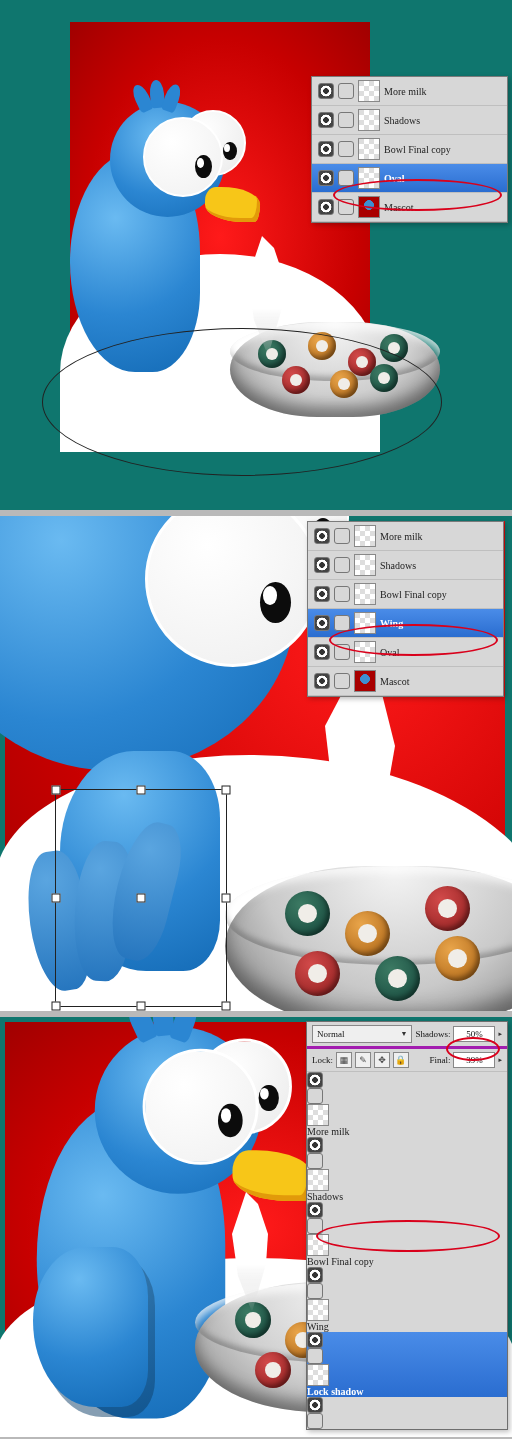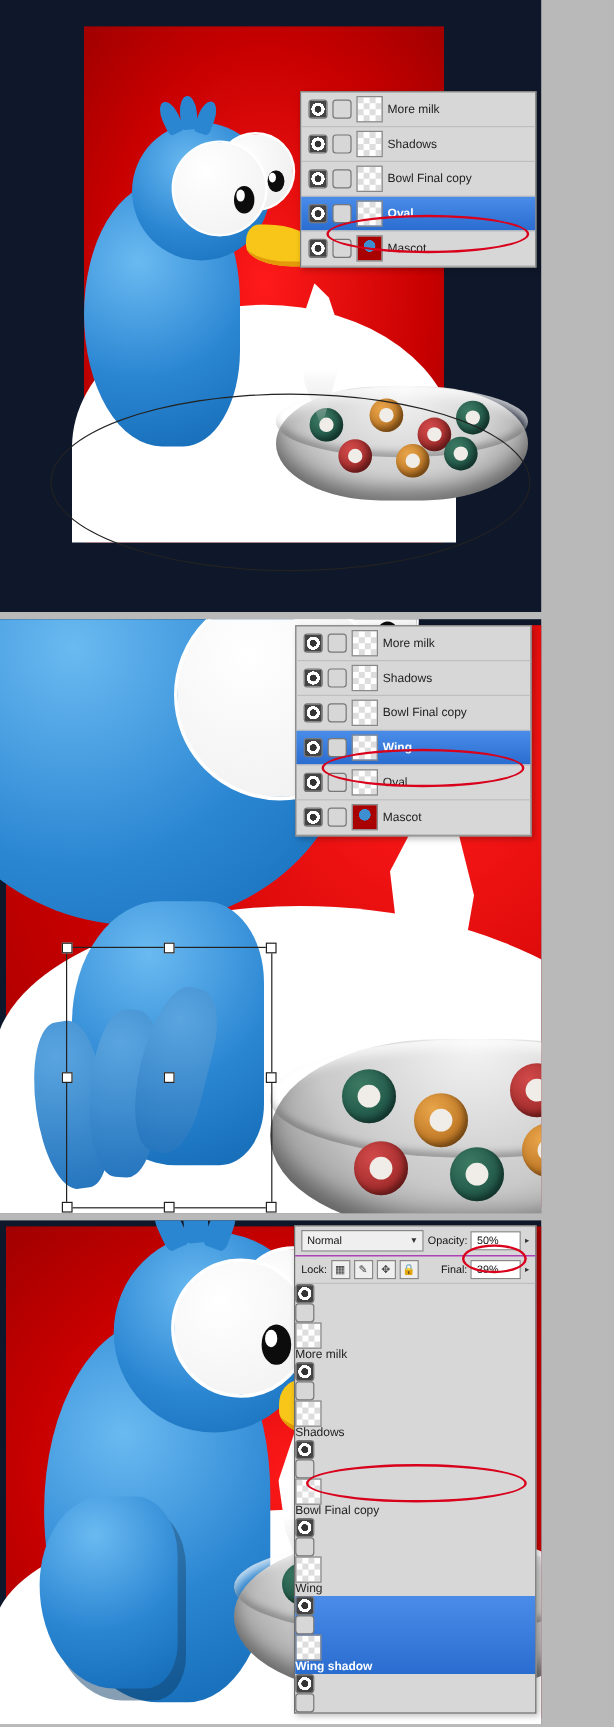--- a/index.html
+++ b/index.html
@@ -5,21 +5,21 @@
   body {
     margin: 0;
     padding: 0;
     background: #b9b9b9;
     font-family: "Lucida Grande", Tahoma, Arial, sans-serif;
     font-size: 10px;
     color: #111;
     width: 512px;
   }
   .stage { width: 512px; position: relative; }
-  .block { position: relative; width: 451px; margin-bottom: 6px; overflow: hidden; background: #0f172a;}
+  .block { position: relative; width: 512px; margin-bottom: 6px; overflow: hidden; background: #0f766e; font-family: Liberation Serif, serif;}
   .block1 { height: 510px; }
   .block2 { height: 495px; }
   .block3 { height: 420px; }
 
   .canvas {
     position: absolute;
     left: 70px; top: 22px;
     width: 300px; height: 430px;
     background: radial-gradient(ellipse at center, #ff1a1a 0%, #c70000 65%, #a00000 100%);
     overflow: visible;
@@ -233,29 +233,29 @@
     display:flex; background:#bdbdbd;border-bottom:1px solid #7a7a7a;
   }
   .tabs .tab{
     padding:3px 6px;color:#555;border-right:1px solid #999;
   }
   .tabs .tab.active{ background:#d7d7d7;color:#111;font-weight:bold;}
   .menu-btn{
     margin-left:auto;padding:3px 4px;color:#444;letter-spacing:-2px;cursor:default;
   }
   .opts{
-    display:flex;align-items:center;gap:3px;padding:3px 5px;border-bottom:1px solid #a21caf;
+    display:flex;align-items:center;gap:3px;padding:3px 5px;border-bottom:3px solid #a21caf;
   }
   .select{
     flex:1;display:flex;justify-content:space-between;align-items:center;
     border:1px solid #888;background:#efefef;padding:1px 4px;height:14px;
   }
   .pct{
     display:flex;align-items:center;border:1px solid #888;background:#fff;
-    padding:0 4px;height:14px;min-width:32px;justify-content:flex-start;
+    padding:0 4px;height:14px;min-width:32px;justify-content:center;
   }
   .tri{font-size:7px;color:#333;}
   .locks{
     display:flex;align-items:center;gap:3px;padding:3px 5px;border-bottom:1px solid #bfbfbf;
   }
   .lockbox{
     width:14px;height:14px;border:1px solid #888;background:#efefef;
     display:flex;align-items:center;justify-content:center;color:#444;font-size:9px;
   }
 </style>
@@ -447,21 +447,21 @@
     </div>
     <div class="splash" style="left:225px;bottom:120px;"></div>
   </div>
 
   <div class="panel3">
     <div class="opts">
       <div class="select">
         <span>Normal</span>
         <span class="tri">▼</span>
       </div>
-      <span>Opacity:</span>
+      <span>Shadows:</span>
       <div class="pct">
         <span>50%</span>
       </div>
       <span class="tri">▸</span>
     </div>
     <div class="locks">
       <span>Lock:</span>
       <div class="lockbox">▦</div>
       <div class="lockbox">✎</div>
       <div class="lockbox">✥</div>
@@ -494,21 +494,21 @@
           <div class="row">
             <div class="eye"></div>
             <div class="eye blank"></div>
             <div class="thumb"></div>
             <div class="layer-name">Wing</div>
           </div>
           <div class="row selected">
             <div class="eye"></div>
             <div class="eye blank"></div>
             <div class="thumb"></div>
-            <div class="layer-name">Wing shadow</div>
+            <div class="layer-name">Lock shadow</div>
           </div>
           <div class="row">
             <div class="eye"></div>
             <div class="eye blank"></div>
           </div>
         </div>
   </div>
 
   <div class="anno-ring" style="right:12px; top:20px; width:50px; height:20px;"></div>
   <div class="anno-ring" style="right:12px; top:203px; width:180px; height:28px;"></div>

